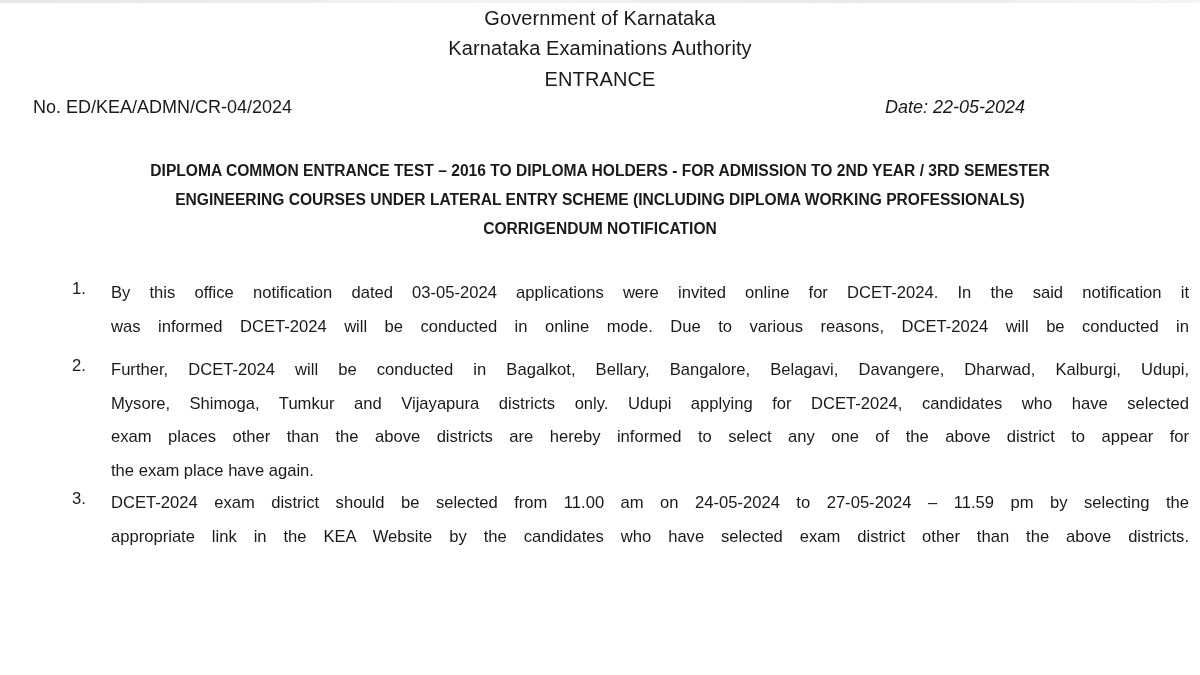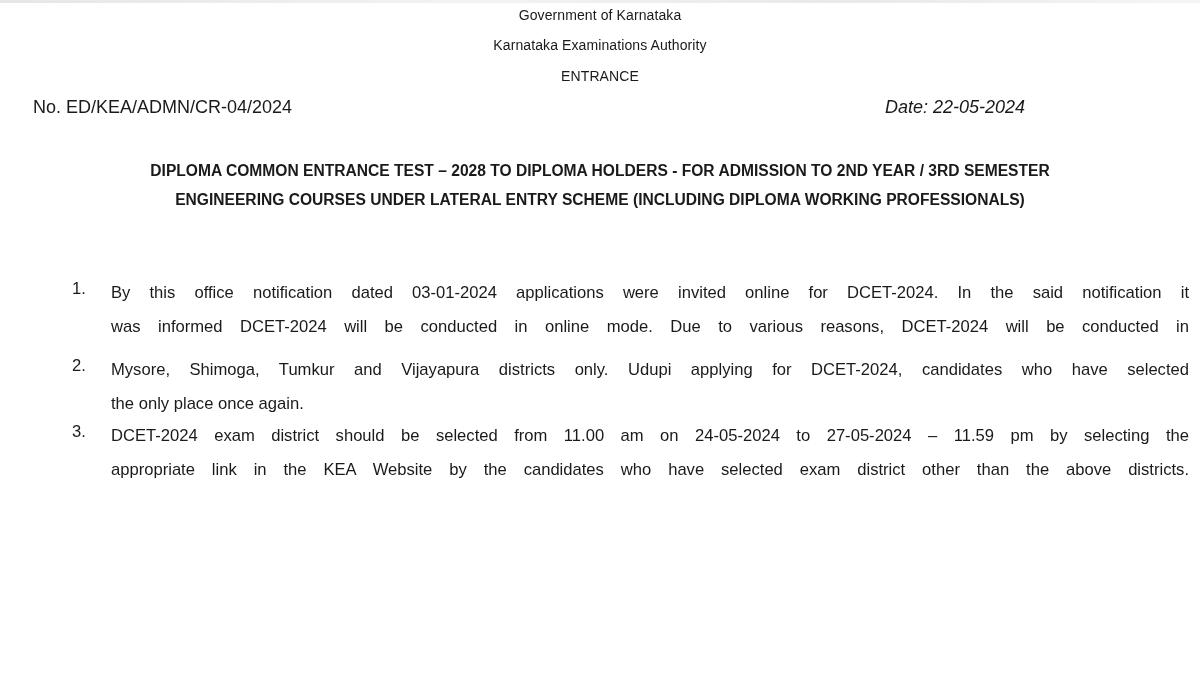--- a/index.html
+++ b/index.html
@@ -19,21 +19,21 @@
       position: absolute;
       left: 0; top: 0;
       width: 1200px; height: 3px;
       background: linear-gradient(to right, #e6e6e6, #f3f3f3 40%, #e9e9e9 70%, #f5f5f5);
     }
     .header-line {
       position: absolute;
       left: 0;
       width: 1200px;
       text-align: center;
-      font-size: 14px;
+      font-size: 20px;
       letter-spacing: 0.1px;
     }
     #hdr-gov { top: 7px; }
     #hdr-kea { top: 37px; }
     #hdr-city { top: 68px; }
 
     .ref-row {
       position: absolute;
       top: 97px;
       left: 0;
@@ -109,33 +109,36 @@
 <div class="header-line" id="hdr-gov">Government of Karnataka</div>
 <div class="header-line" id="hdr-kea">Karnataka Examinations Authority</div>
 <div class="header-line" id="hdr-city">ENTRANCE</div>
 
 <div class="ref-row">
   <span class="ref-no">No. ED/KEA/ADMN/CR-04/2024</span>
   <span class="ref-date">Date: 22-05-2024</span>
 </div>
 
 <div class="title-block">
-  <span class="title-line">DIPLOMA COMMON ENTRANCE TEST – 2028 TO DIPLOMA HOLDERS - FOR ADMISSION TO 2ND YEAR / 3RD SEMESTER</span>
+  <span class="title-line">DIPLOMA COMMON ENTRANCE TEST – 2016 TO DIPLOMA HOLDERS - FOR ADMISSION TO 2ND YEAR / 3RD SEMESTER</span>
   <span class="title-line">ENGINEERING COURSES UNDER LATERAL ENTRY SCHEME (INCLUDING DIPLOMA WORKING PROFESSIONALS)</span>
+  <span class="title-line">CORRIGENDUM NOTIFICATION</span>
 </div>
 
 <div class="items">
   <div class="item" id="item-1">
     <span class="item-num">1.</span>
-    <span class="item-line justify">By this office notification dated 03-01-2024 applications were invited online for DCET-2024. In the said notification it</span>
+    <span class="item-line justify">By this office notification dated 03-05-2024 applications were invited online for DCET-2024. In the said notification it</span>
     <span class="item-line justify">was informed DCET-2024 will be conducted in online mode. Due to various reasons, DCET-2024 will be conducted in</span>
   </div>
   <div class="item" id="item-2">
     <span class="item-num">2.</span>
+    <span class="item-line justify">Further, DCET-2024 will be conducted in Bagalkot, Bellary, Bangalore, Belagavi, Davangere, Dharwad, Kalburgi, Udupi,</span>
     <span class="item-line justify">Mysore, Shimoga, Tumkur and Vijayapura districts only. Udupi applying for DCET-2024, candidates who have selected</span>
-    <span class="item-line">the only place once again.</span>
+    <span class="item-line justify">exam places other than the above districts are hereby informed to select any one of the above district to appear for</span>
+    <span class="item-line">the exam place have again.</span>
   </div>
   <div class="item" id="item-3">
     <span class="item-num">3.</span>
     <span class="item-line justify">DCET-2024 exam district should be selected from 11.00 am on 24-05-2024 to 27-05-2024 – 11.59 pm by selecting the</span>
     <span class="item-line justify">appropriate link in the KEA Website by the candidates who have selected exam district other than the above districts.</span>
   </div>
 </div>
 
 </body></html>

